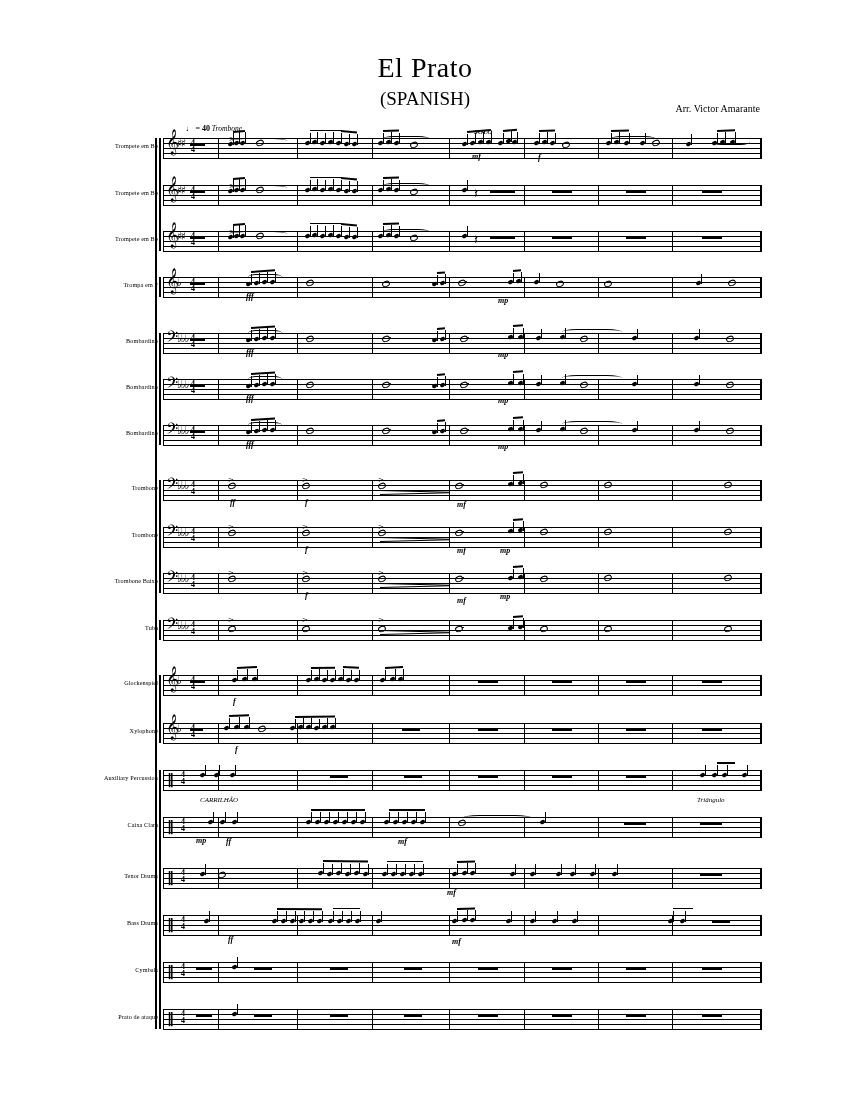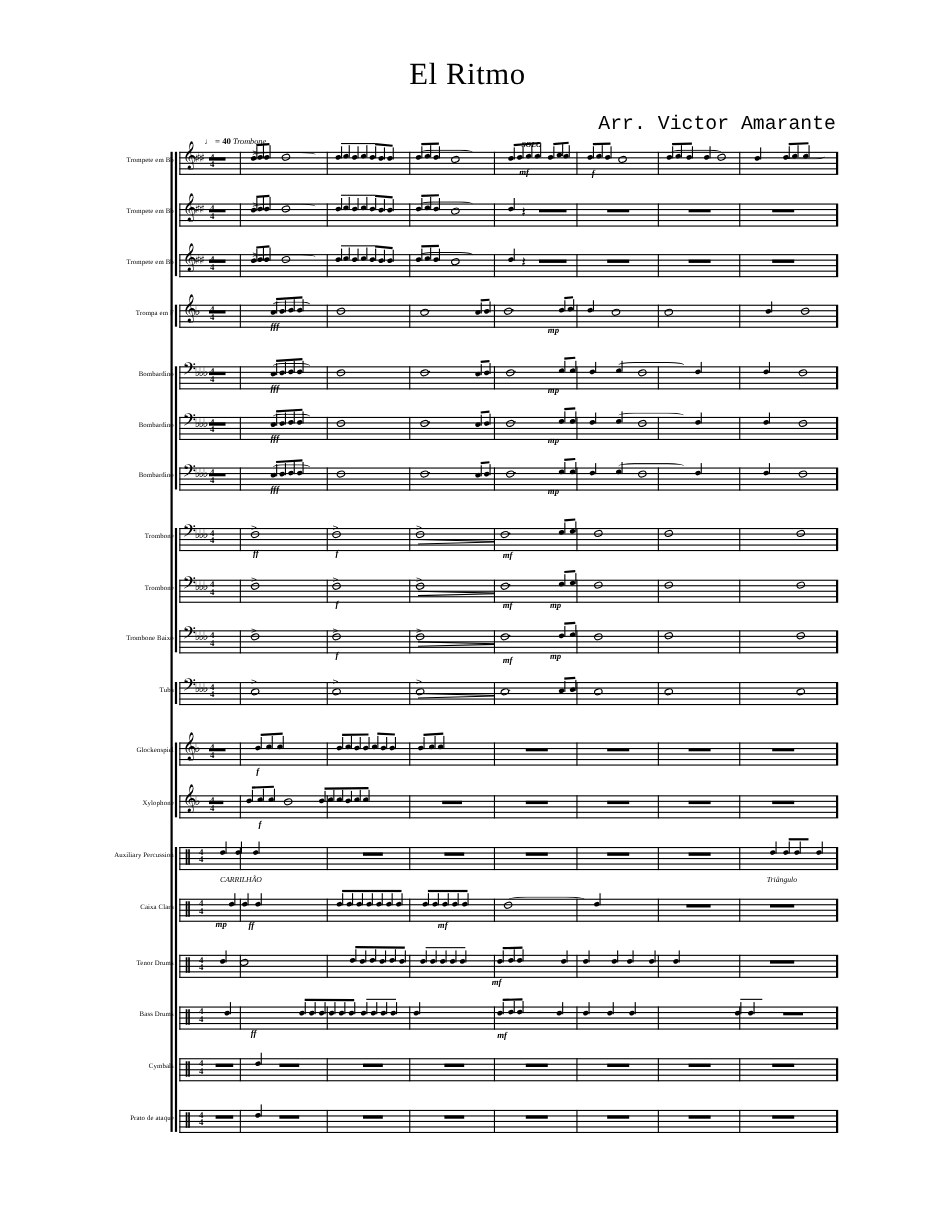--- a/index.html
+++ b/index.html
@@ -35,22 +35,22 @@
     left: 0;
     width: 850px;
     text-align: center;
     font-size: 19px;
     font-family: "Liberation Serif", serif;
   }
   .arranger {
     position: absolute;
     top: 103px;
     right: 90px;
-    font-size: 18px;
-    font-family: Liberation Mono, monospace;
+    font-size: 10px;
+    font-family: Liberation Serif, serif;
   }
   .footer-handle {
     position: absolute;
     bottom: 42px;
     left: 0;
     width: 850px;
     text-align: center;
     font-size: 11.5px;
     font-family: "Liberation Serif", serif;
   }
@@ -232,21 +232,22 @@
     font-size: 7px;
     font-family: "DejaVu Sans", sans-serif;
   }
   .dot { position: absolute; width: 1.6px; height: 1.6px; border-radius: 50%; background: #000; }
 </style>
 </head>
 <body>
 
 <div class="page">
 
-  <div class="title">El Ritmo</div>
+  <div class="title">El Prato</div>
+  <div class="subtitle">(SPANISH)</div>
   <div class="arranger">Arr. Victor Amarante</div>
 
   <div id="score">
       <div class="inst-name" style="left: 43px; width: 115px; top: 142px;">Trompete em Bb</div>
       <div class="stave" style="top: 138px;">
         <div class="line l0"></div>
         <div class="line l1"></div>
         <div class="line l2"></div>
         <div class="line l3"></div>
         <div class="line l4"></div>

